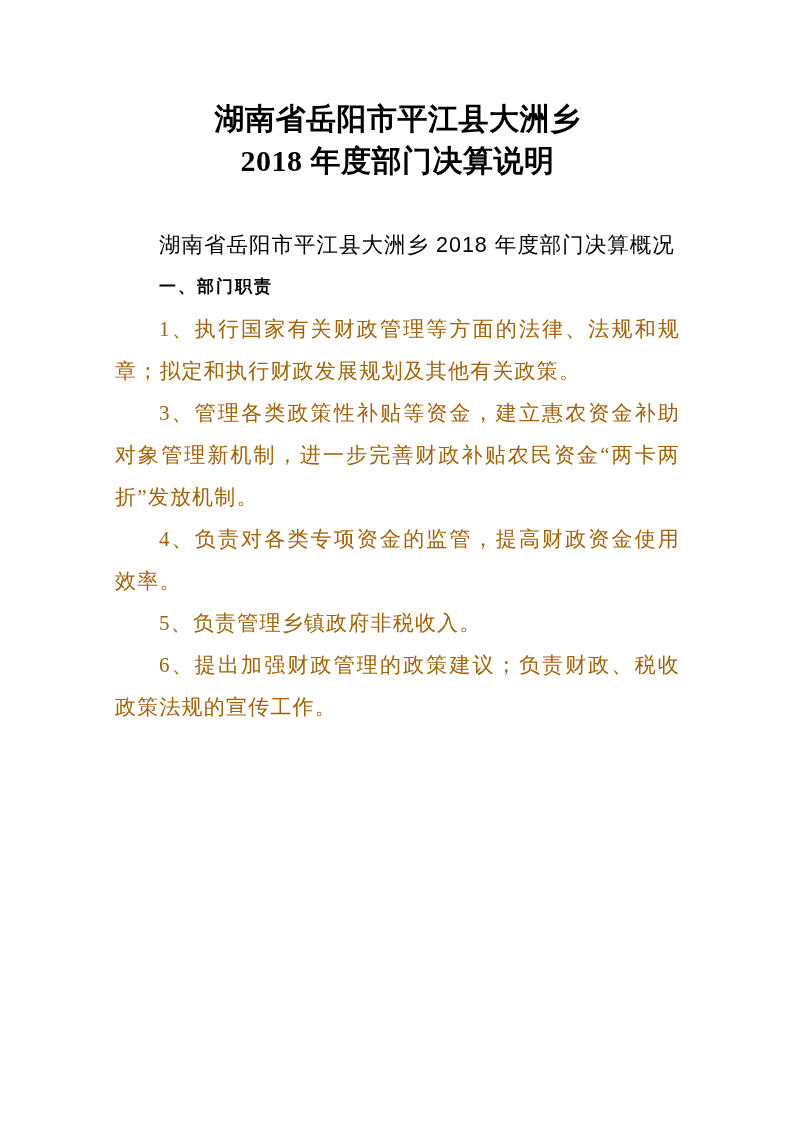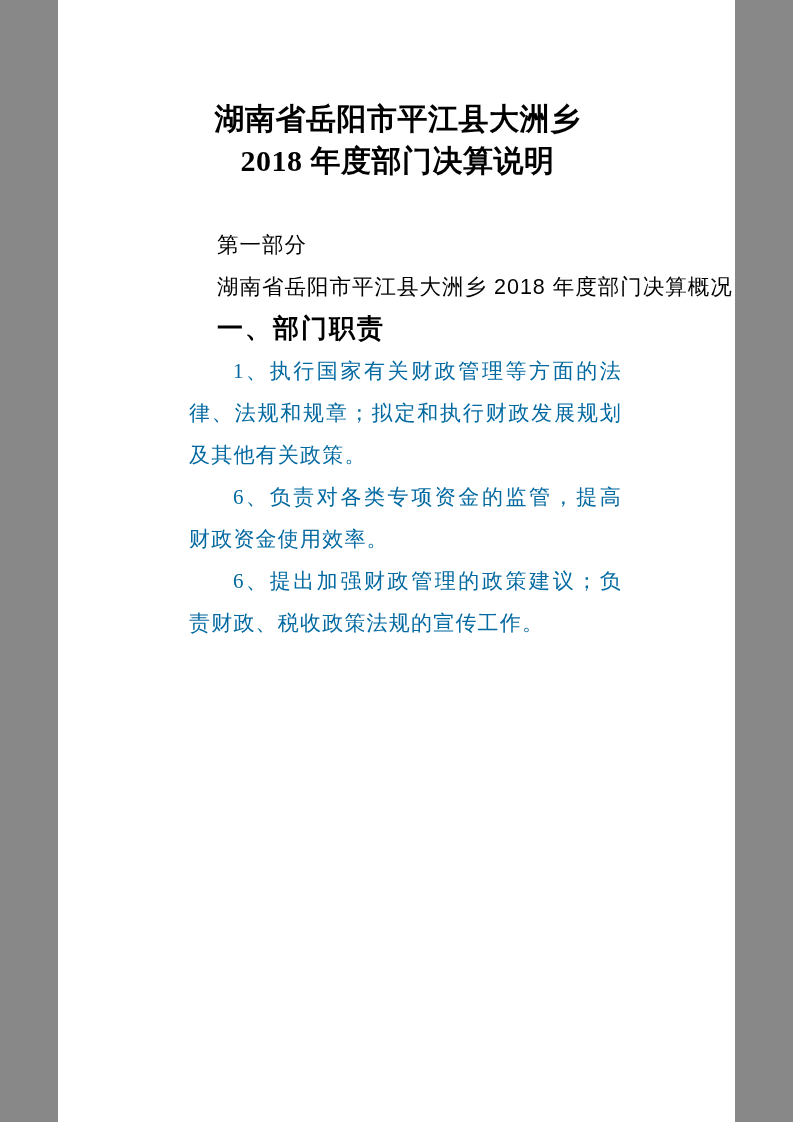--- a/index.html
+++ b/index.html
@@ -4,21 +4,21 @@
 <style>
   * { margin: 0; padding: 0; box-sizing: border-box; }
 
   html, body {
     background: #888;
     font-family: "Liberation Serif", "DejaVu Serif", serif;
   }
 
   .page {
     position: relative;
-    width: 677px;
+    width: 793px;
     height: 1122px;
     margin: 0 auto;
     background: #ffffff;
     color: #000000;
     padding: 98px 113px 40px 115px;
     overflow: hidden;
   }
 
   
   .doc-title {
@@ -42,54 +42,54 @@
     line-height: 42px;
     padding-left: 44px;
     letter-spacing: 1px;
     white-space: nowrap;
   }
 
   
   .section-heading {
     font-family: "Liberation Serif", "DejaVu Serif", serif;
     font-weight: bold;
-    font-size: 26px;
+    font-size: 17px;
     line-height: 42px;
     padding-left: 44px;
     letter-spacing: 2px;
     white-space: nowrap;
   }
 
   
   .body-para {
     font-family: "Liberation Serif", "DejaVu Serif", serif;
     font-weight: normal;
     font-size: 21px;
     line-height: 42px;
     letter-spacing: 1.2px;
     text-align: justify;
     text-indent: 44px;
-    color: #0369a1;
-    margin-left: 16px;
+    color: #a16207;
   }
 </style>
 </head>
 <body>
 
 <div class="page">
 
   <div class="doc-title">湖南省岳阳市平江县大洲乡</div>
 
   <div class="doc-title">2018 年度部门决算说明</div>
 
   <div class="title-gap"></div>
 
-  <div class="part-line">第一部分</div>
 
   <div class="part-line">湖南省岳阳市平江县大洲乡 2018 年度部门决算概况</div>
 
   <div class="section-heading">一、部门职责</div>
 
   <p class="body-para">1、执行国家有关财政管理等方面的法律、法规和规章；拟定和执行财政发展规划及其他有关政策。</p>
-  <p class="body-para">6、负责对各类专项资金的监管，提高财政资金使用效率。</p>
+  <p class="body-para">3、管理各类政策性补贴等资金，建立惠农资金补助对象管理新机制，进一步完善财政补贴农民资金“两卡两折”发放机制。</p>
+  <p class="body-para">4、负责对各类专项资金的监管，提高财政资金使用效率。</p>
+  <p class="body-para">5、负责管理乡镇政府非税收入。</p>
   <p class="body-para">6、提出加强财政管理的政策建议；负责财政、税收政策法规的宣传工作。</p>
 
 </div>
 
 </body></html>

